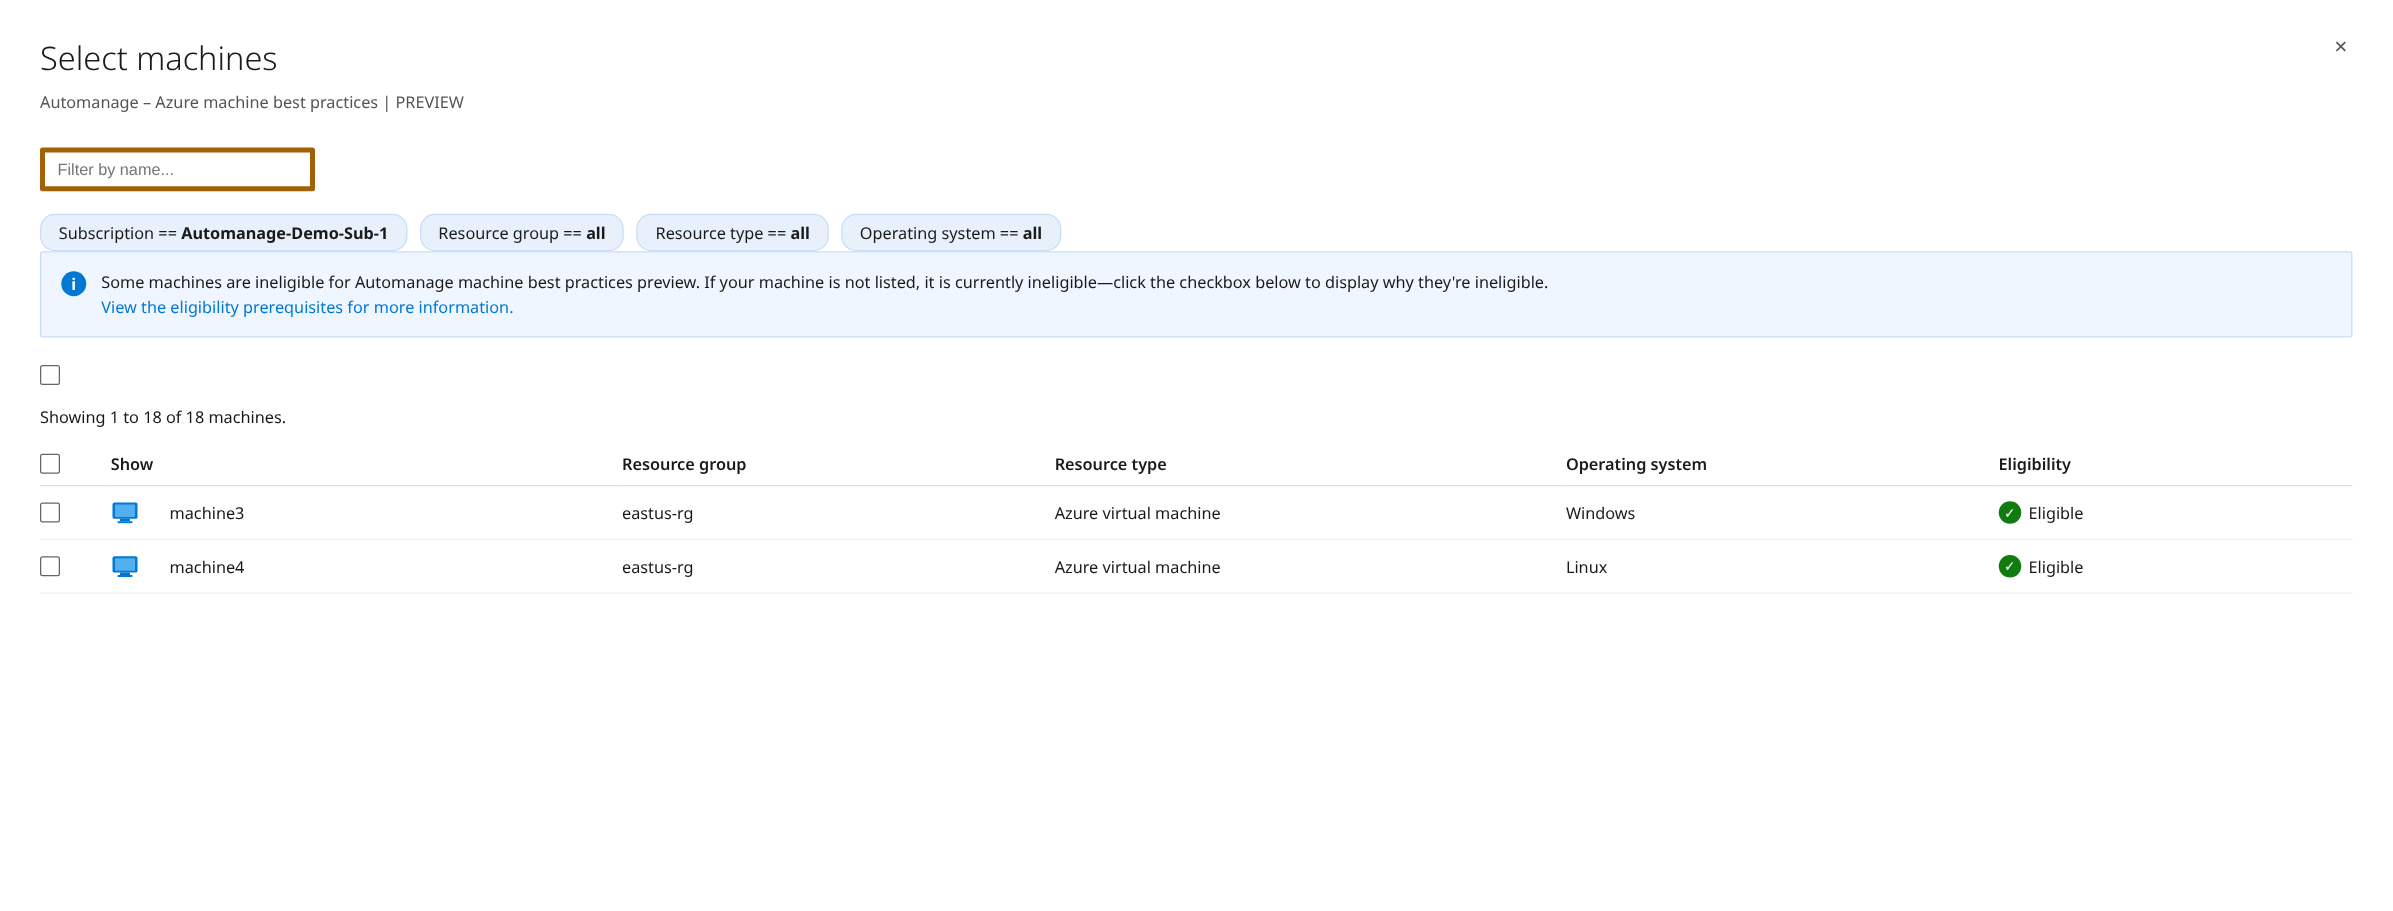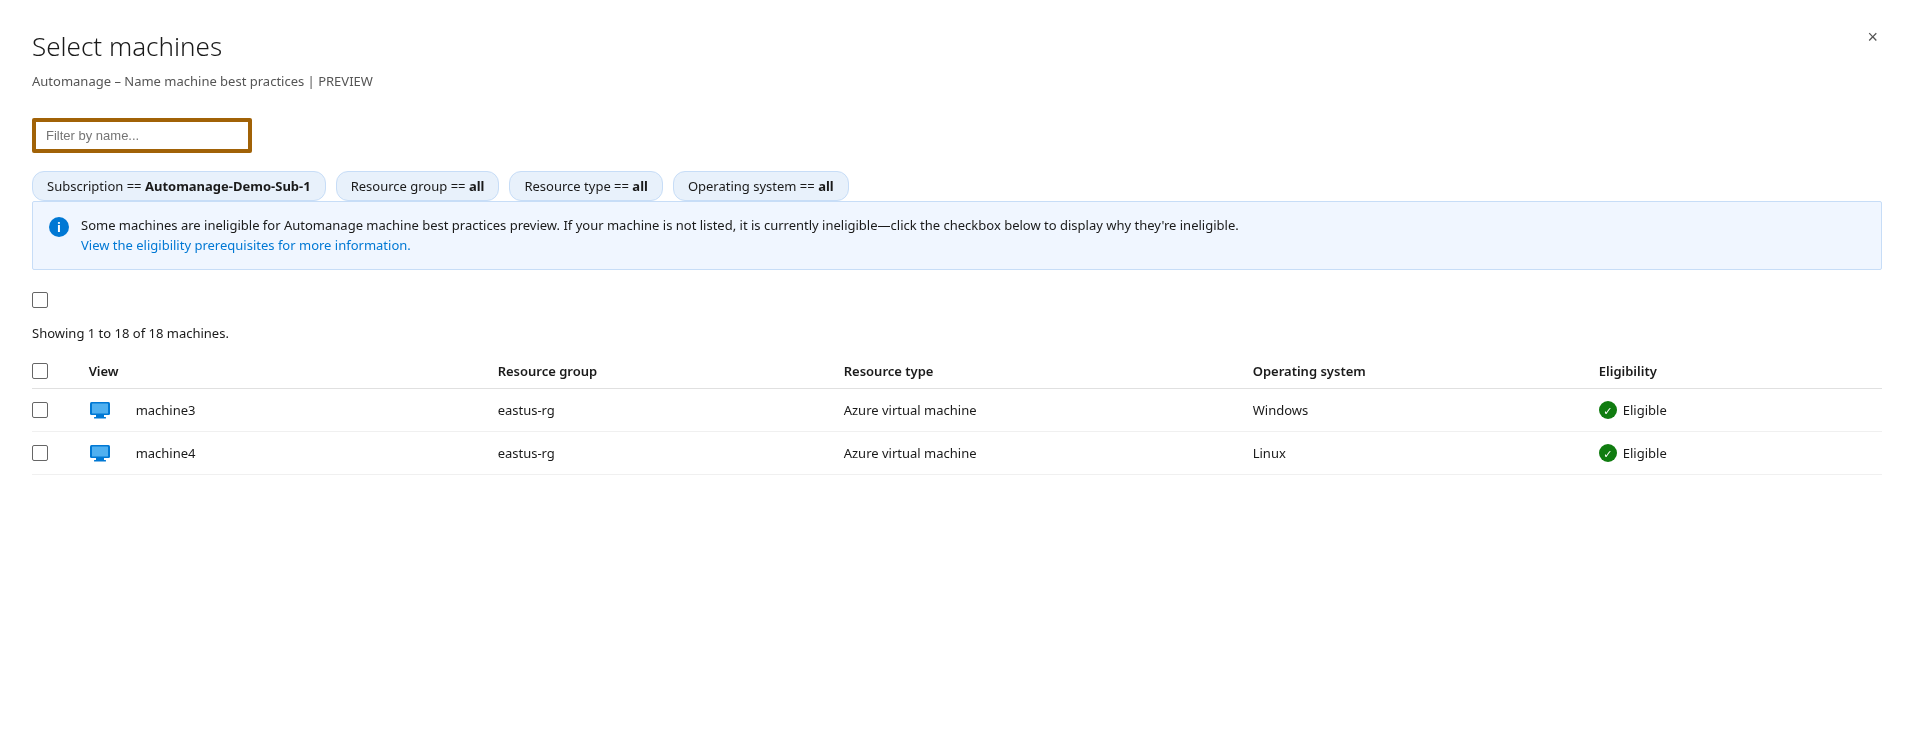--- a/index.html
+++ b/index.html
@@ -198,21 +198,21 @@
     .col-os { width: 220px; }
     .col-elig { width: 180px; }
   </style>
 </head>
 <body>
 
 
 
 
 <h1 class="page-title">Select machines</h1>
-<p class="page-subtitle">Automanage – Name machine best practices | PREVIEW</p>
+<p class="page-subtitle">Automanage – Azure machine best practices | PREVIEW</p>
 
 
 <button class="close-btn">×</button>
 
 
 <input class="filter-input" type="text" placeholder="Filter by name..." style="">
 
 
 <div class="filter-chips">
   <div class="chip">
@@ -246,21 +246,21 @@
 
 <p class="showing-text">Showing 1 to 18 of 18 machines.</p>
 
 
 <table class="machines-table">
   <thead>
     <tr>
       <th>
         <div class="checkbox"></div>
       </th>
-      <th class="col-name">View</th>
+      <th class="col-name">Show</th>
       <th class="col-rg">Resource group</th>
       <th class="col-rt">Resource type</th>
       <th class="col-os">Operating system</th>
       <th class="col-elig">Eligibility</th>
     </tr>
   </thead>
   <tbody id="machines-tbody">
   <tr>
         <td>
           <div class="checkbox"></div>

